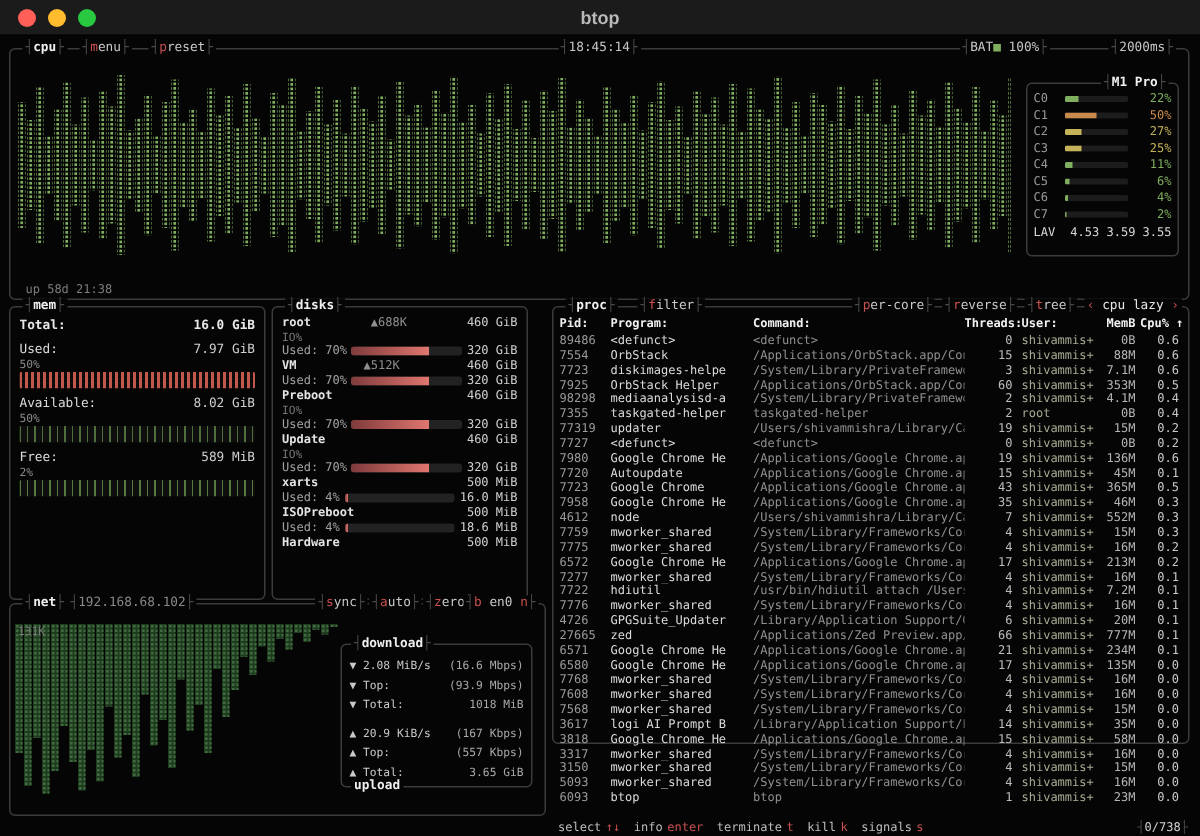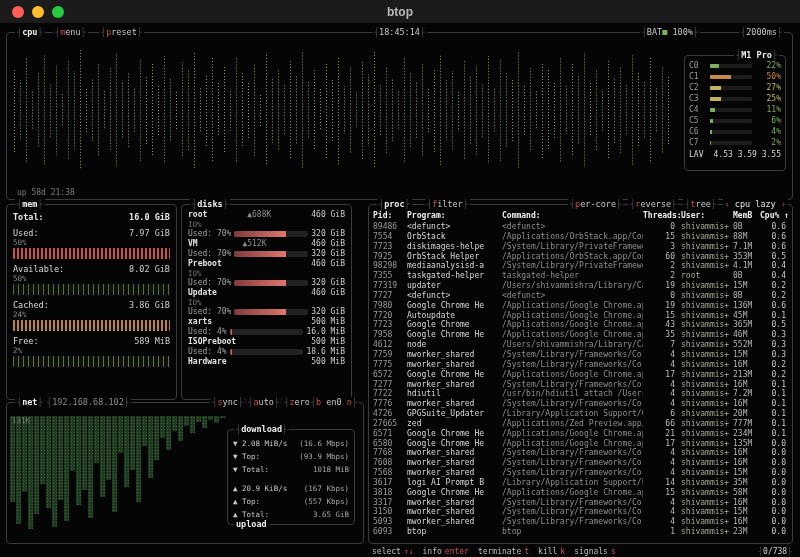--- a/index.html
+++ b/index.html
@@ -62,32 +62,32 @@
   .net-box{left:6px;top:378px;width:358px;height:142px}
   .net-graph{position:absolute;left:3px;top:13px;width:220px;bottom:4px;display:flex;align-items:flex-start;overflow:hidden}
   .netcol{flex:0 0 5px;margin-right:1px;background-color:#1e3a1e;background-image:radial-gradient(circle,#3f6b3f .9px,transparent 1px);background-size:3px 3px}
   .net-scale{position:absolute;left:5px;top:13px;font-size:7.5px;color:#7a7a7a;z-index:2}
   .net-stats{position:absolute;right:8px;top:26px;width:128px;height:96px;border:1px solid #3b3b3b;border-radius:4px;background:#050505;padding:7px 5px 0}
   .nline{font-size:7.5px;line-height:13px}
   .nl{color:#c9c9c9;white-space:nowrap}
   .nr{color:#a9a9a9;white-space:nowrap}
   .net-gap{height:6px}
   
-  .proc-box{left:368px;top:180px;width:425px;height:340px}
+  .proc-box{left:368px;top:180px;width:425px;height:292px}
   .proc-head,.prow{display:grid;grid-template-columns:34px 95px 141px 38px 52px 27px 28px;padding:0 4px;align-items:center}
   .proc-head{font-weight:bold;color:#f0f0f0;font-size:8px;line-height:13px;margin-top:4px}
   .proc-head span{overflow:hidden;white-space:nowrap}
   .prow{font-size:8px;line-height:9.85px}
   .prow span{overflow:hidden;white-space:nowrap}
   .c-pid{text-align:right;padding-right:16px;color:#9a9a9a}
   .c-prog{color:#dadada}
   .c-cmd{color:#8f8f8f}
   .c-thr{text-align:right;padding-right:6px;color:#bdbdbd}
   .c-user{color:#a7ab92}
-  .c-mem{padding-right:3px;color:#b5b5b5}
+  .c-mem{text-align:right;padding-right:3px;color:#b5b5b5}
   .c-cpu{text-align:right;padding-right:2px;color:#c9c9c9}
   .proc-head .c-pid,.proc-head .c-prog,.proc-head .c-cmd,.proc-head .c-thr,.proc-head .c-user,.proc-head .c-mem,.proc-head .c-cpu{color:#f0f0f0}
   .proc-opts{position:absolute;top:-6px;right:74px;display:flex;gap:5px}
   .proc-sort{position:absolute;top:-6px;right:4px;background:#050505;padding:0 2px;font-size:8.5px;line-height:11px;color:#e8e8e8;white-space:nowrap}
   
   .footer{position:absolute;left:372px;right:8px;top:522px;height:11px;display:flex;gap:9px;align-items:center;font-size:8px}
   .fitem{display:flex;gap:3px}
   .flbl{color:#bdbdbd}
   .fkey{color:#c85050}
   .fcount{margin-left:auto;color:#cfcfcf}
@@ -320,28 +320,20 @@
             <div class="mem-stat">
               <div class="flex">
                 <span class="lbl">Available:</span>
                 <span class="val">8.02 GiB</span>
               </div>
               <span class="pct">50%</span>
               <div class="strip sparse" style="--c: #4e6e3c;"></div>
             </div>
             <div class="mem-stat">
               <div class="flex">
-                <span class="lbl">Cached:</span>
-                <span class="val">3.86 GiB</span>
-              </div>
-              <span class="pct">24%</span>
-              <div class="strip dense" style="--c: #c08347;"></div>
-            </div>
-            <div class="mem-stat">
-              <div class="flex">
                 <span class="lbl">Free:</span>
                 <span class="val">589 MiB</span>
               </div>
               <span class="pct">2%</span>
               <div class="strip sparse" style="--c: #55793f;"></div>
             </div>
           </div>
       </div>
     </div>
 

